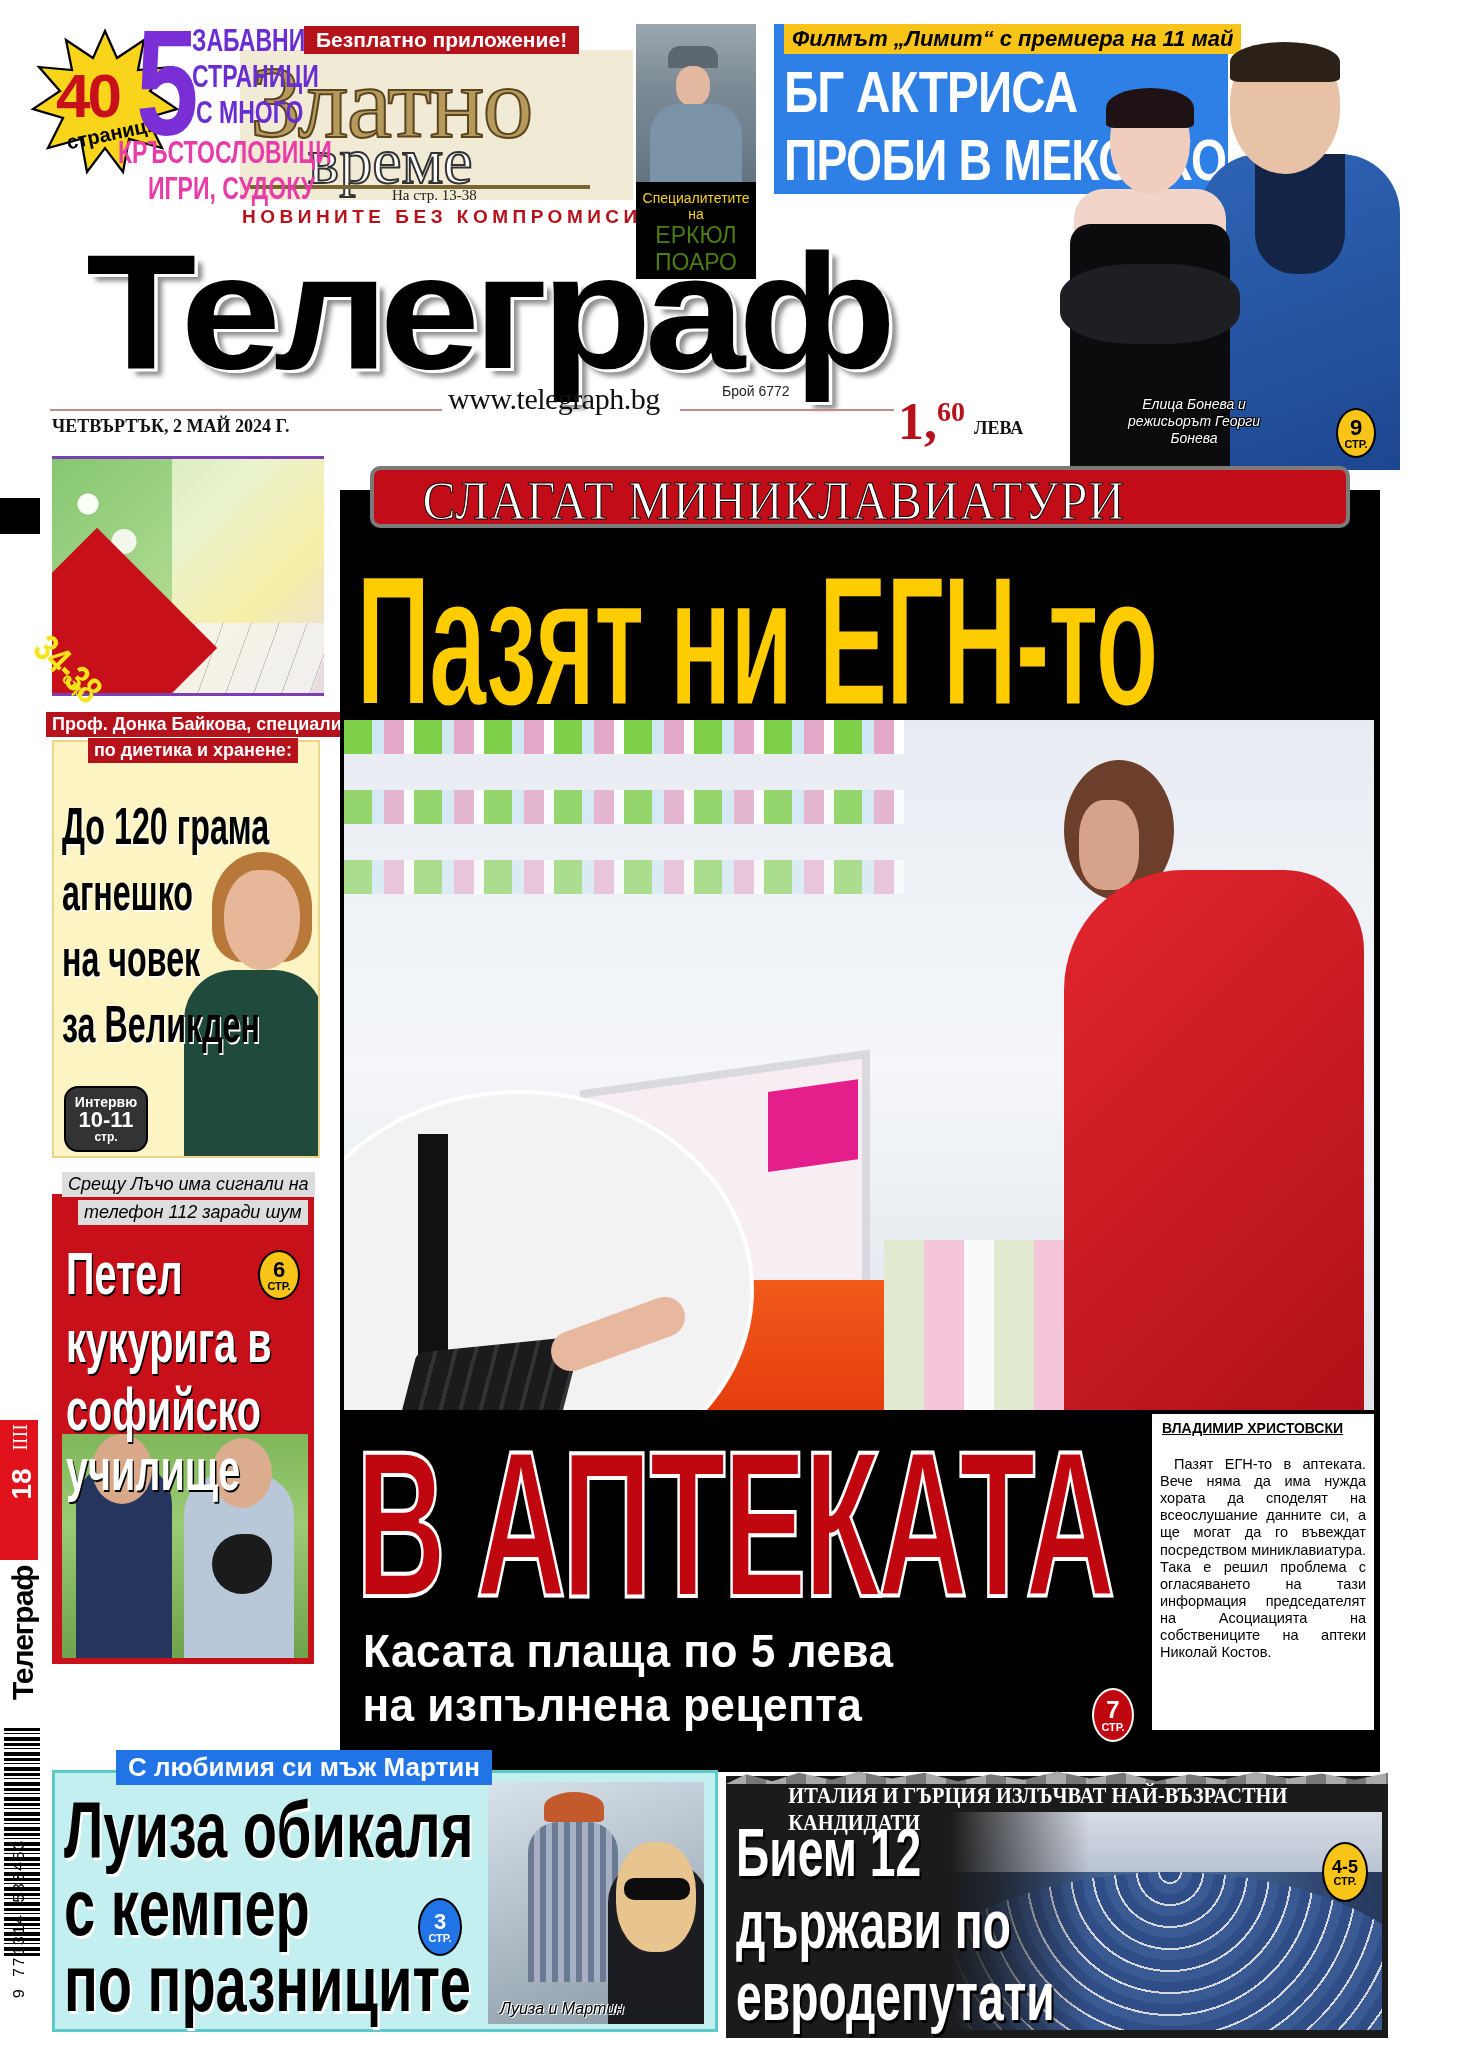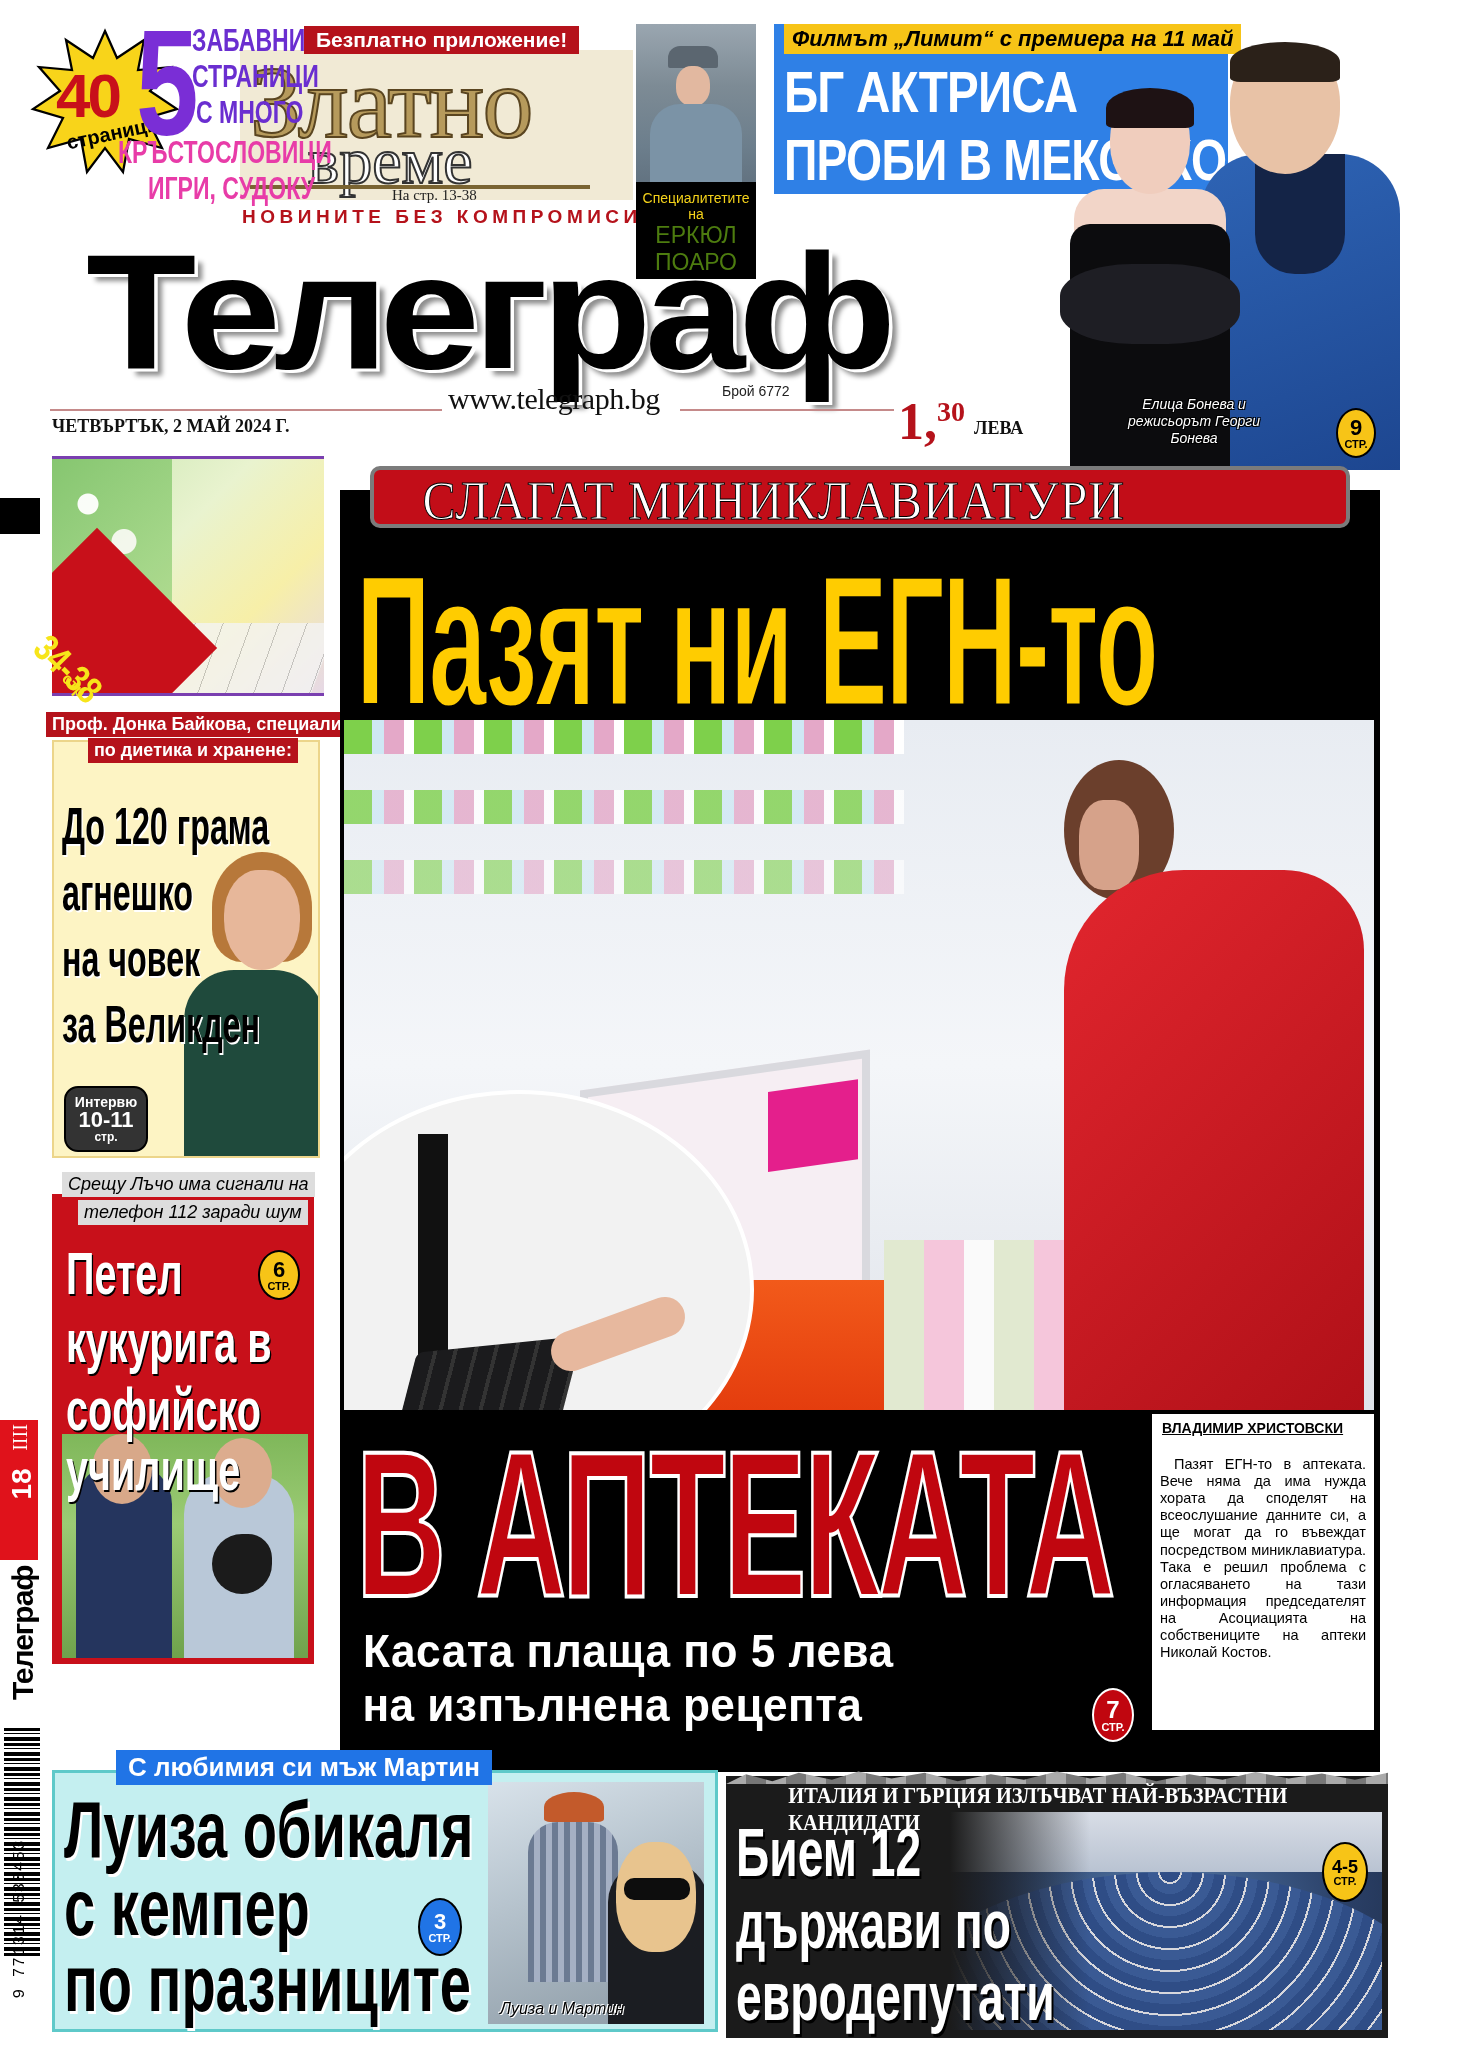--- a/index.html
+++ b/index.html
@@ -237,21 +237,21 @@
 <div class="abs pg-badge" style="left:1336px;top:408px;width:40px;height:50px;">
   <span class="n">9</span>
   <span class="s">СТР.</span>
 </div>
 
 <div class="abs rule-line" style="left:50px;width:392px;"></div>
 <div class="abs rule-line" style="left:680px;width:214px;"></div>
 <div class="abs website">www.telegraph.bg</div>
 <div class="abs issue">Брой 6772</div>
 <div class="abs date">ЧЕТВЪРТЪК, 2 МАЙ 2024 Г.</div>
-<div class="abs price"><span>1,</span><sup>30</sup></div>
+<div class="abs price"><span>1,</span><sup>60</sup></div>
 <div class="abs currency">ЛЕВА</div>
 
 <div class="abs black-mark"></div>
 
 <div class="abs puzzle">
   <div class="flowers"></div>
   <div class="grid"></div>
   <div class="corner"></div>
 </div>
 <div class="abs pz-five cond">5</div>

